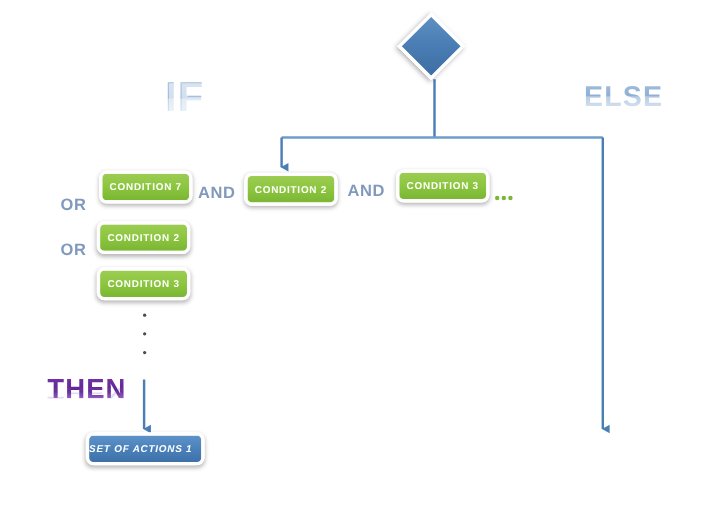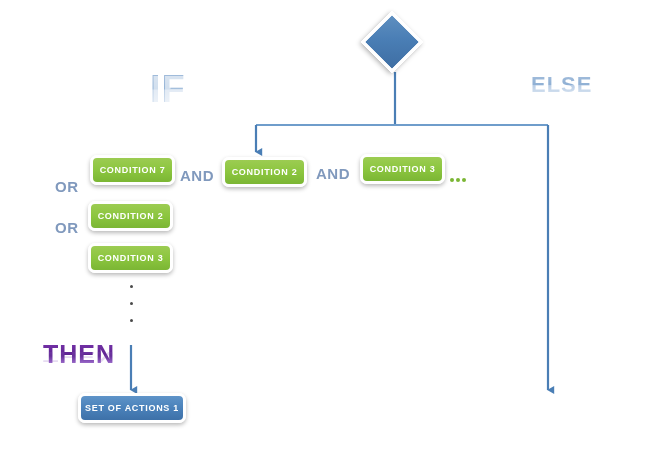--- a/index.html
+++ b/index.html
@@ -54,21 +54,21 @@
     font-size: 38px;
     color: #93b2d6;
     background: linear-gradient(180deg, #a9c1de 0%, #8fb0d4 48%, #b9cde5 52%, #dfe9f4 100%);
     -webkit-background-clip: text;
     background-clip: text;
     -webkit-text-fill-color: transparent;
     text-shadow: 1px 1px 0 rgba(255,255,255,0.6);
   }
   .word-else {
     left: 531px; top: 72px;
-    font-size: 22px;
+    font-size: 26px;
     color: #93b2d6;
     background: linear-gradient(180deg, #a9c1de 0%, #8fb0d4 48%, #b9cde5 52%, #e3ecf6 100%);
     -webkit-background-clip: text;
     background-clip: text;
     -webkit-text-fill-color: transparent;
   }
   .word-then {
     left: 43px; top: 340px;
     font-size: 25px;
     color: #6a2d9e;
@@ -119,30 +119,31 @@
     letter-spacing: 0.7px;
     white-space: nowrap;
   }
 
   
   .action {
     position: absolute;
     height: 30px;
     display: flex;
     align-items: center;
-    justify-content: center;
+    justify-content: flex-start;
     background: linear-gradient(180deg, #5e93c8 0%, #4a81ba 50%, #3e71a8 100%);
     border: 3px solid #ffffff;
     border-radius: 7px;
     box-shadow: 0 2px 4px rgba(0,0,0,0.28);
     color: #ffffff;
     font-size: 9px;
     font-weight: bold;
     letter-spacing: 0.7px;
     white-space: nowrap;
+    font-style: italic;
   }
 
   
   .dots-h {
     position: absolute;
     display: flex;
     gap: 2px;
     align-items: center;
   }
   .dots-h i {

